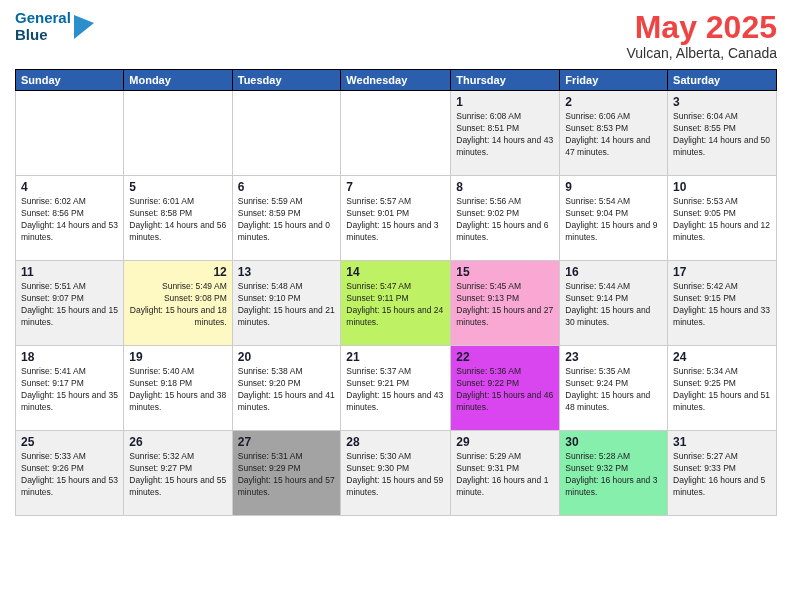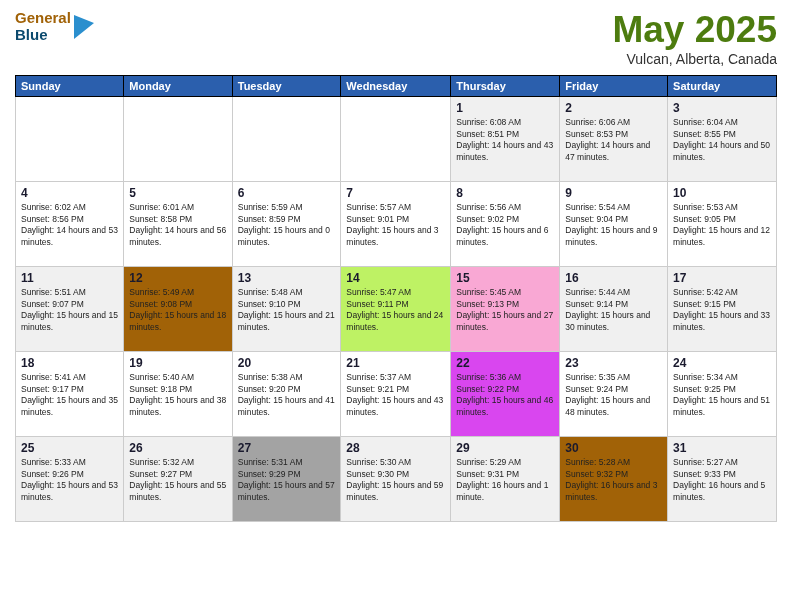--- a/index.html
+++ b/index.html
@@ -27,40 +27,40 @@
       align-items: center;
     }
     .logo-text {
       display: flex;
       flex-direction: column;
       line-height: 1.1;
     }
     .logo-general {
       font-size: 15px;
       font-weight: bold;
-      color: #a16207;
+      color: #0369a1;
     }
     .logo-blue {
       font-size: 15px;
       font-weight: bold;
       color: #0c4a6e;
     }
     .logo-icon {
       width: 20px;
       height: 24px;
       margin-left: 3px;
       fill: #2b8fce;
     }
     .title-area {
       text-align: right;
     }
     .month-title {
-      font-size: 37px;
-      font-weight: bold;
-      color: #4d7c0f;
+      font-size: 32px;
+      font-weight: bold;
+      color: #ef4444;
       line-height: 1.1;
     }
     .location {
       font-size: 14px;
       color: #333;
     }
     .calendar {
       width: 100%;
       border-collapse: collapse;
       font-size: 9.5px;
@@ -184,21 +184,21 @@
           <td style="background: rgb(255, 255, 255);">
             <span class="day-num">10</span>
             <div class="day-info">Sunrise: 5:53 AM<br>Sunset: 9:05 PM<br>Daylight: 15 hours and 12 minutes.</div>
           </td>
         </tr>
         <tr>
           <td style="background: rgb(240, 240, 240);">
             <span class="day-num">11</span>
             <div class="day-info">Sunrise: 5:51 AM<br>Sunset: 9:07 PM<br>Daylight: 15 hours and 15 minutes.</div>
           </td>
-          <td style="background: #a16207;">
+          <td style="background: #fef9c3; text-align: right;">
             <span class="day-num">12</span>
             <div class="day-info">Sunrise: 5:49 AM<br>Sunset: 9:08 PM<br>Daylight: 15 hours and 18 minutes.</div>
           </td>
           <td style="background: rgb(240, 240, 240);">
             <span class="day-num">13</span>
             <div class="day-info">Sunrise: 5:48 AM<br>Sunset: 9:10 PM<br>Daylight: 15 hours and 21 minutes.</div>
           </td>
           <td style="background: #bef264;">
             <span class="day-num">14</span>
             <div class="day-info">Sunrise: 5:47 AM<br>Sunset: 9:11 PM<br>Daylight: 15 hours and 24 minutes.</div>
@@ -260,21 +260,21 @@
             <div class="day-info">Sunrise: 5:31 AM<br>Sunset: 9:29 PM<br>Daylight: 15 hours and 57 minutes.</div>
           </td>
           <td style="background: rgb(240, 240, 240);">
             <span class="day-num">28</span>
             <div class="day-info">Sunrise: 5:30 AM<br>Sunset: 9:30 PM<br>Daylight: 15 hours and 59 minutes.</div>
           </td>
           <td style="background: rgb(240, 240, 240);">
             <span class="day-num">29</span>
             <div class="day-info">Sunrise: 5:29 AM<br>Sunset: 9:31 PM<br>Daylight: 16 hours and 1 minute.</div>
           </td>
-          <td style="background: #a16207;">
+          <td style="background: #86efac;">
             <span class="day-num">30</span>
             <div class="day-info">Sunrise: 5:28 AM<br>Sunset: 9:32 PM<br>Daylight: 16 hours and 3 minutes.</div>
           </td>
           <td style="background: rgb(240, 240, 240);">
             <span class="day-num">31</span>
             <div class="day-info">Sunrise: 5:27 AM<br>Sunset: 9:33 PM<br>Daylight: 16 hours and 5 minutes.</div>
           </td>
         </tr>
       </tbody>
   </table>

